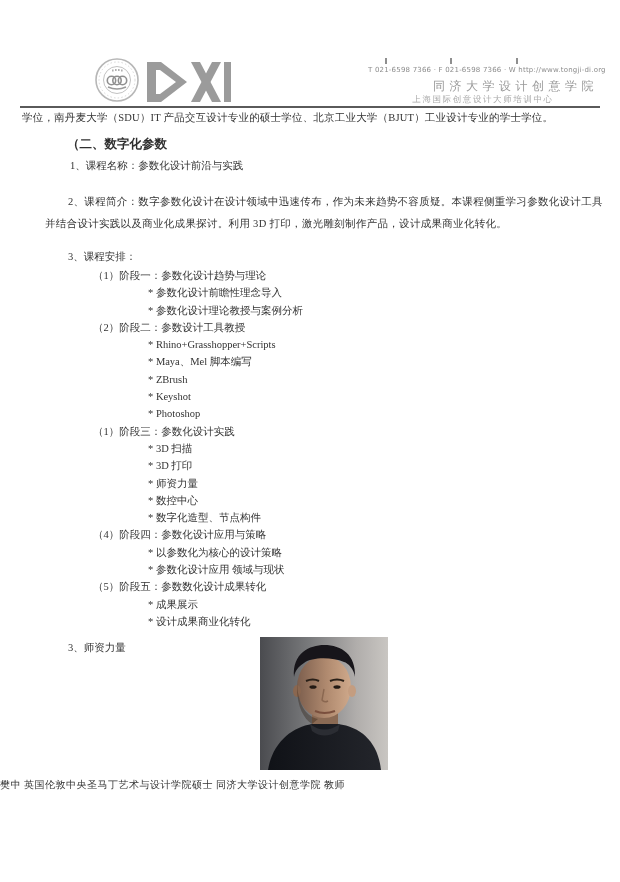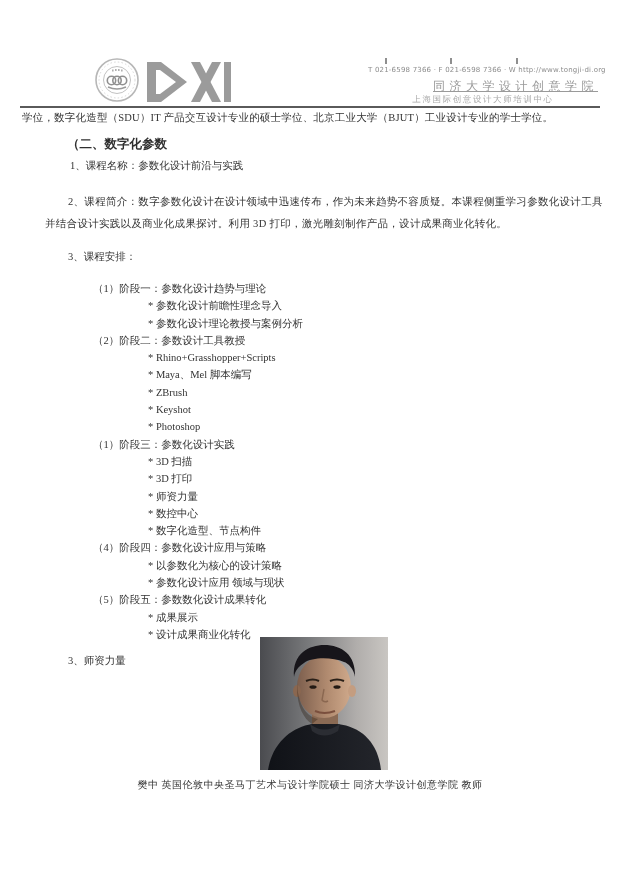--- a/index.html
+++ b/index.html
@@ -11,39 +11,39 @@
   .seal{position:absolute;left:94px;top:57px;width:46px;height:46px;}
   .dxi{position:absolute;left:147px;top:61px;width:84px;height:42px;}
   .header-right{position:absolute;right:22px;top:58px;width:230px;text-align:right;}
   .ticks{position:relative;height:8px;width:218px;margin-left:auto;}
   .tick{position:absolute;top:0;width:2px;height:6px;background:#8f8f8f;}
   .tick.t1{left:5px;}.tick.t2{left:70px;}.tick.t3{left:136px;}
   .contact{
     font-family:"DejaVu Sans","Liberation Sans",sans-serif;
     font-size:7px;line-height:9px;color:#8c8c8c;letter-spacing:0.2px;white-space:nowrap;
   }
-  .inst{font-size:12px;line-height:15px;color:#9a9a9a;letter-spacing:4.5px;margin-top:4px;white-space:nowrap;text-decoration:underline;}
+  .inst{font-size:12px;line-height:15px;color:#9a9a9a;letter-spacing:4.5px;margin-top:4px;white-space:nowrap;}
   .inst-sub{font-size:8.5px;line-height:11px;color:#a9a9a9;letter-spacing:1.6px;white-space:nowrap;text-align:center;}
   .rule{position:absolute;left:20px;right:20px;top:106px;border-top:2px solid #5a5a5a;}
   
   .intro{position:absolute;left:22px;top:110px;width:578px;margin:0;
     font-size:10.5px;line-height:15px;letter-spacing:0.2px;}
   .content{position:absolute;left:45px;top:136px;width:558px;font-size:10.5px;}
   .content h2{margin:0;font-size:12.5px;font-weight:bold;text-indent:22px;line-height:16px;color:#2e2e2e;}
   .course-name{margin:7px 0 0 0;text-indent:25px;line-height:14px;}
   .course-intro{margin:18px 0 0 0;text-indent:23px;line-height:21.5px;letter-spacing:0.3px;}
   .sched-head{margin:16px 0 0 0;text-indent:23px;line-height:14px;}
-  .stages{margin-top:16px;line-height:17.3px;}
+  .stages{margin-top:3px;line-height:17.3px;}
   .stage-title{padding-left:48px;}
   .stage-item{padding-left:103px;font-family:"Liberation Serif","DejaVu Serif",serif;}
   .faculty-head{margin:11px 0 0 0;text-indent:23px;line-height:14px;}
   
   .photo{position:absolute;left:260px;top:637px;width:128px;height:133px;}
   .photo svg{display:block;}
-  .caption{position:absolute;left:0;top:778px;width:620px;margin:0;text-align:center;
+  .caption{position:absolute;left:0;top:778px;width:620px;margin:0;text-align:left;
     font-size:10px;letter-spacing:0.5px;color:#333;}
 </style>
 </head>
 <body>
 
 <div class="page">
 
   <div class="seal">
     <svg width="46" height="46" viewBox="0 0 46 46">
       <circle cx="23" cy="23" r="21" fill="none" stroke="#b7b7b7" stroke-width="1.6"></circle>
@@ -75,21 +75,21 @@
       <span class="tick t2"></span>
       <span class="tick t3"></span>
     </div>
     <div class="contact">T 021-6598 7366 · F 021-6598 7366 · W http://www.tongji-di.org</div>
     <div class="inst">同济大学设计创意学院</div>
     <div class="inst-sub">上海国际创意设计大师培训中心</div>
   </div>
 
   <div class="rule"></div>
 
-  <p class="intro">学位，数字化造型（SDU）IT 产品交互设计专业的硕士学位、北京工业大学（BJUT）工业设计专业的学士学位。</p>
+  <p class="intro">学位，南丹麦大学（SDU）IT 产品交互设计专业的硕士学位、北京工业大学（BJUT）工业设计专业的学士学位。</p>
 
   <div class="content">
     <h2>（二、数字化参数</h2>
     <p class="course-name">1、课程名称：参数化设计前沿与实践</p>
     <p class="course-intro">2、课程简介：数字参数化设计在设计领域中迅速传布，作为未来趋势不容质疑。本课程侧重学习参数化设计工具并结合设计实践以及商业化成果探讨。利用 3D 打印，激光雕刻制作产品，设计成果商业化转化。</p>
     <p class="sched-head">3、课程安排：</p>
     <div class="stages" id="stages">
         <div class="stage-title">（1）阶段一：参数化设计趋势与理论</div>
         <div class="stage-item">* 参数化设计前瞻性理念导入</div>
         <div class="stage-item">* 参数化设计理论教授与案例分析</div>

